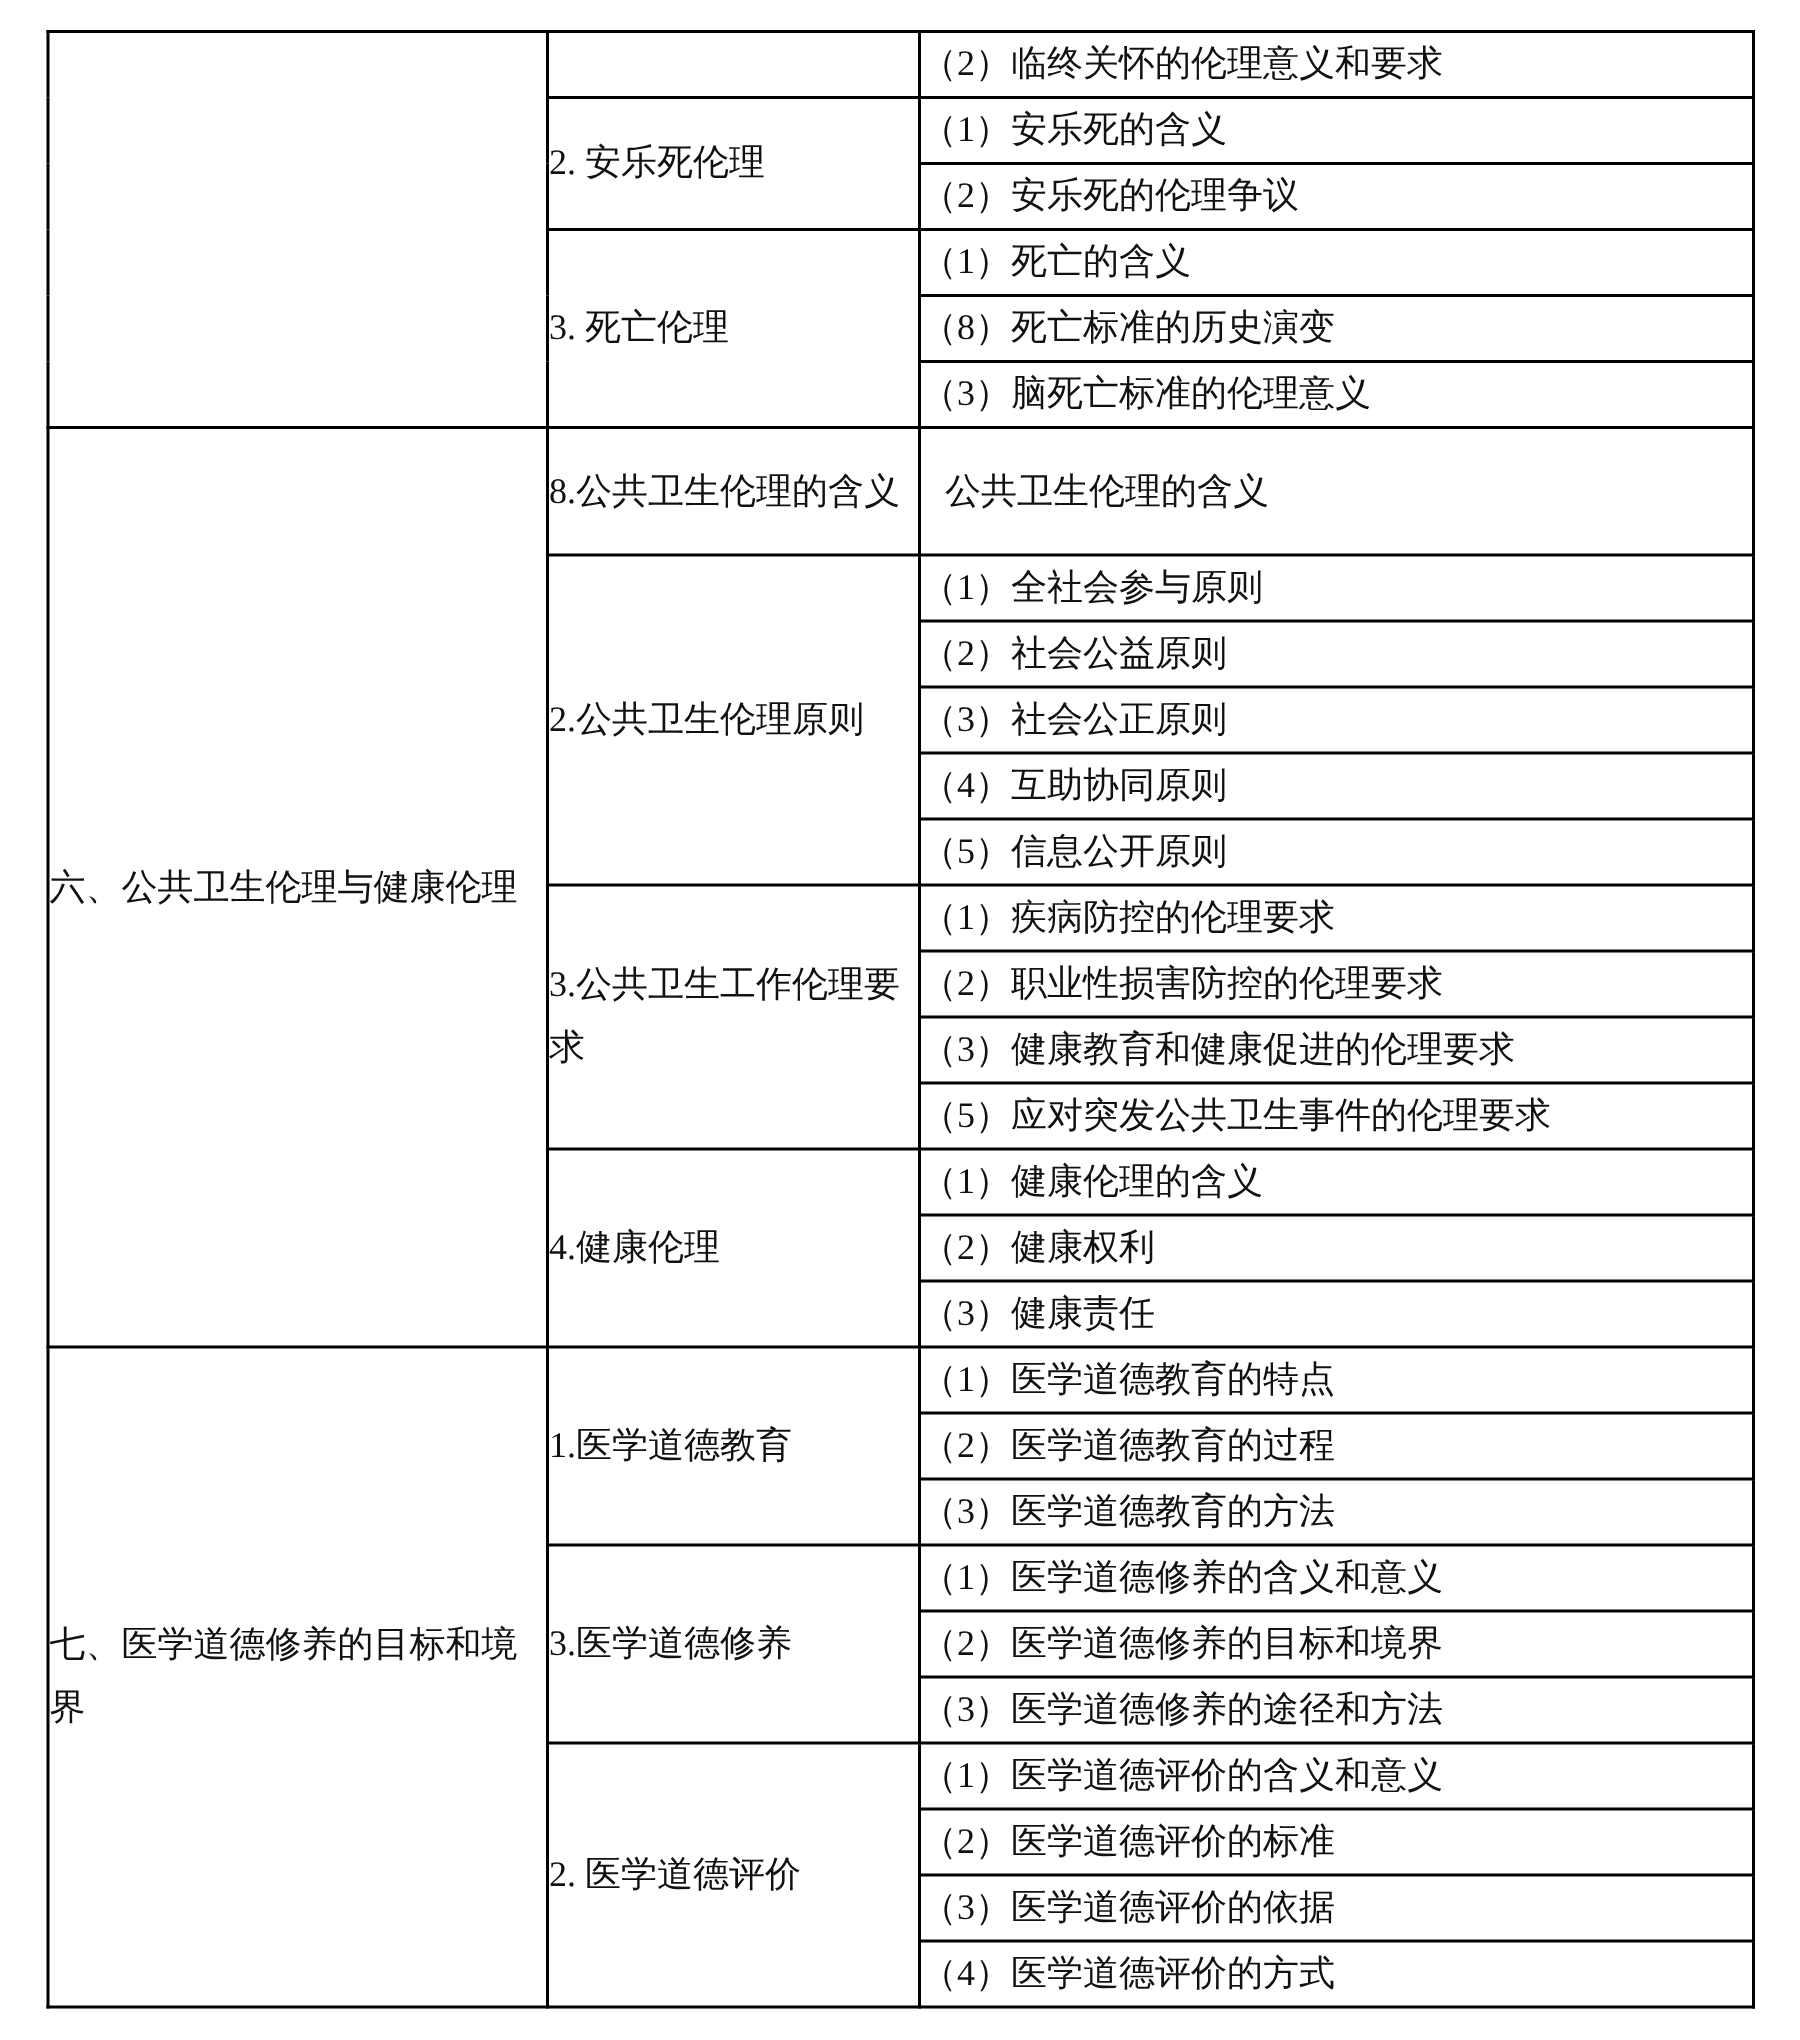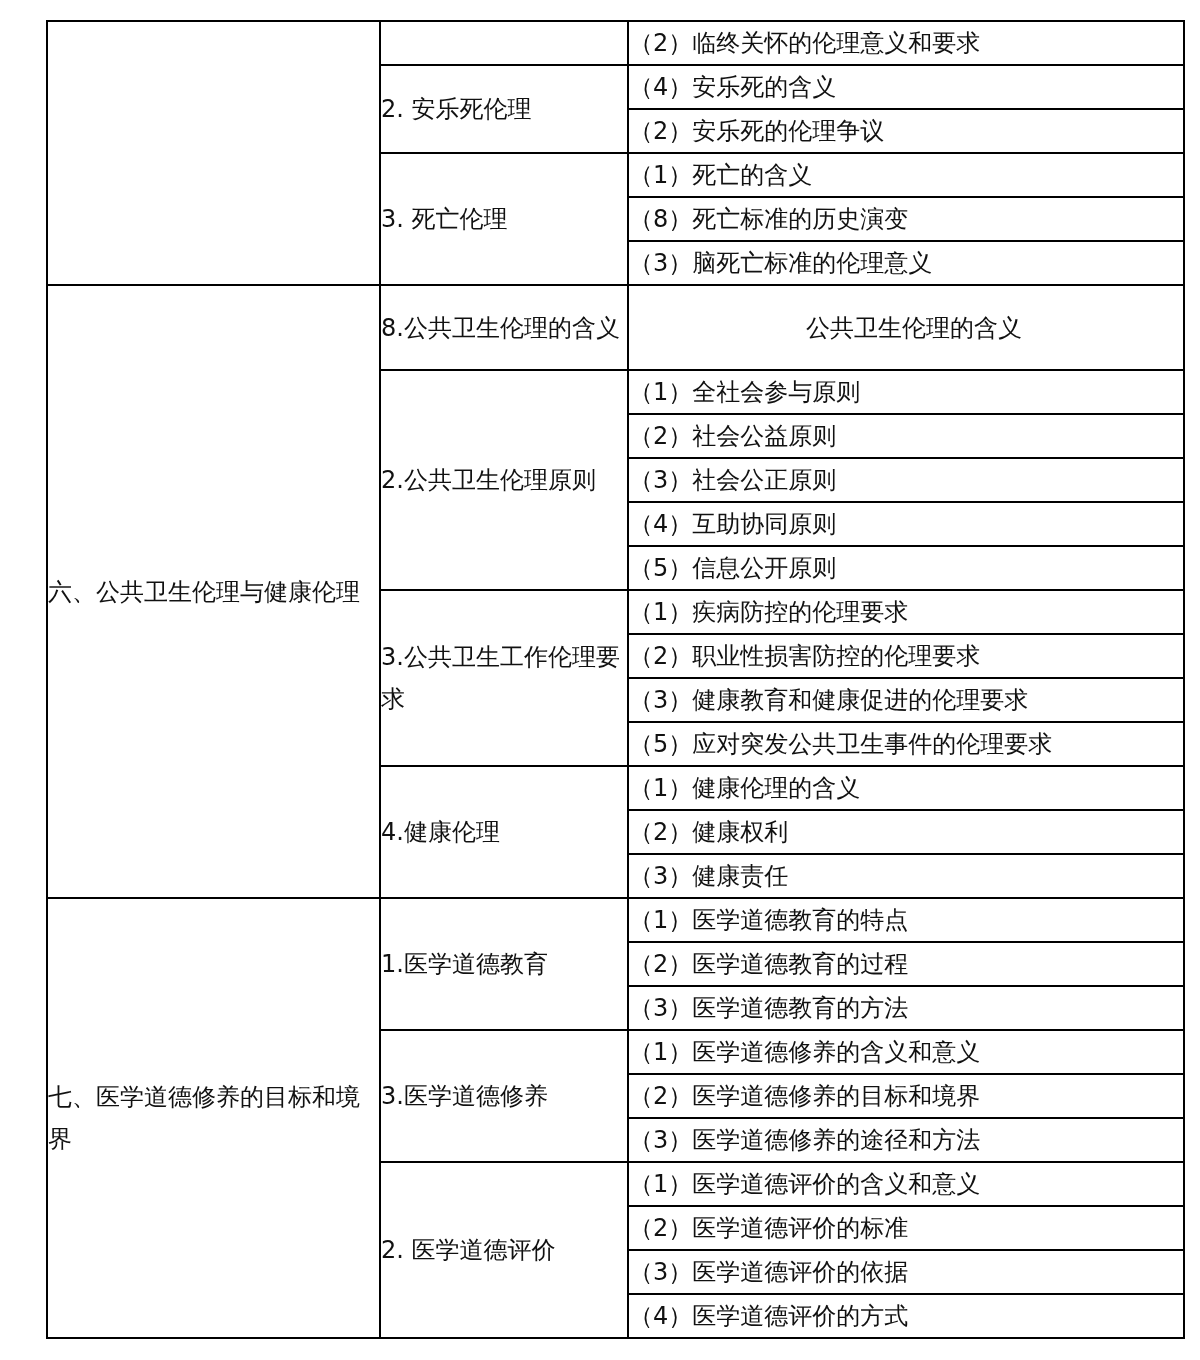--- a/index.html
+++ b/index.html
@@ -1,54 +1,54 @@
 <!DOCTYPE html>
 <html><head>
 <meta charset="utf-8">
 <style>
   html, body { margin: 0; padding: 0; background: #ffffff; }
   body { width: 1200px; height: 1360px; position: relative; overflow: hidden;
          font-family: "DejaVu Sans", "Liberation Sans", sans-serif; color: #111111; }
   table.outline {
-    position: absolute; left: 46px; top: 20px;
-    width: 1137px; border-collapse: collapse; table-layout: fixed;
+    position: absolute; left: 31px; top: 20px;
+    width: 1137px; border-collapse: collapse; table-layout: fixed; font-family: Liberation Serif, serif;
   }
   table.outline td {
     border: 2px solid #000000; padding: 0; vertical-align: middle;
     font-size: 24px; line-height: 42px; box-sizing: border-box;
   }
   col.c1 { width: 333px; }
   col.c2 { width: 248px; }
   col.c3 { width: 556px; }
   tr.r { height: 43px; }
   tr.r2 { height: 85px; }
   td.chapter { padding-left: 13px; padding-right: 8px; line-height: 42px; }
   td.section { padding-left: 14px; padding-right: 8px; line-height: 42px; margin-left: 48px; }
   td.point { padding-left: 16px; white-space: nowrap; line-height: 40px; }
-  td.point.plain { padding-left: 16px; text-align: center; }
+  td.point.plain { padding-left: 16px; }
 </style>
 </head>
 <body>
 
 <table class="outline">
   <colgroup>
       <col class="c1">
       <col class="c2">
       <col class="c3">
     </colgroup>
   <tbody>
 
     <tr class="r">
       <td class="chapter" rowspan="6"></td>
       <td class="section" rowspan="1"></td>
       <td class="point">（2）临终关怀的伦理意义和要求</td>
     </tr>
     <tr class="r">
       <td class="section" rowspan="2">2.  安乐死伦理</td>
-      <td class="point">（4）安乐死的含义</td>
+      <td class="point">（1）安乐死的含义</td>
     </tr>
     <tr class="r">
       <td class="point">（2）安乐死的伦理争议</td>
     </tr>
     <tr class="r">
       <td class="section" rowspan="3">3.  死亡伦理</td>
       <td class="point">（1）死亡的含义</td>
     </tr>
     <tr class="r">
       <td class="point">（8）死亡标准的历史演变</td>

